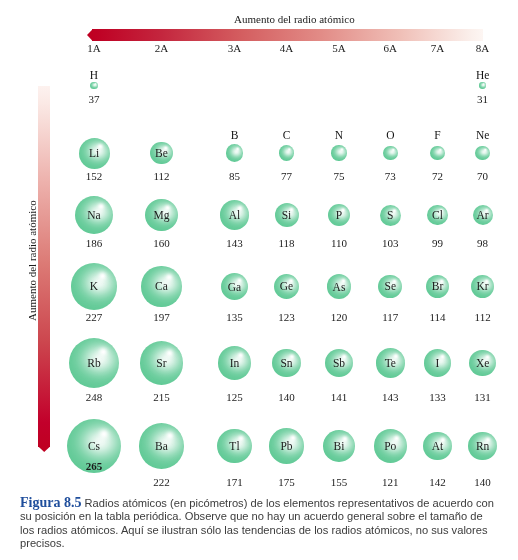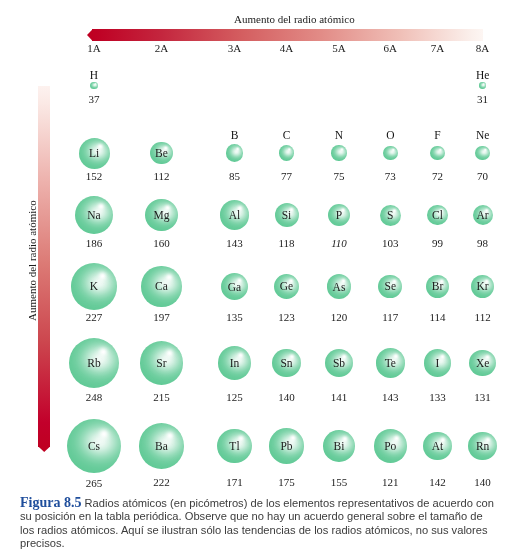--- a/index.html
+++ b/index.html
@@ -163,21 +163,21 @@
         <div class="sym-in">Al</div>
       </div>
       <div class="val" style="left: 234.5px; top: 238px;">143</div>
       <div class="sphere" style="left: 274.5px; top: 203px; width: 24px; height: 24px;">
         <div class="sym-in">Si</div>
       </div>
       <div class="val" style="left: 286.5px; top: 238px;">118</div>
       <div class="sphere" style="left: 327.8px; top: 203.8px; width: 22.4px; height: 22.4px;">
         <div class="sym-in">P</div>
       </div>
-      <div class="val" style="left: 339px; top: 238px; font-style: italic;">110</div>
+      <div class="val" style="left: 339px; top: 238px;">110</div>
       <div class="sphere" style="left: 379.8px; top: 204.5px; width: 21px; height: 21px;">
         <div class="sym-in">S</div>
       </div>
       <div class="val" style="left: 390.3px; top: 238px;">103</div>
       <div class="sphere" style="left: 427.4px; top: 204.9px; width: 20.2px; height: 20.2px;">
         <div class="sym-in">Cl</div>
       </div>
       <div class="val" style="left: 437.5px; top: 238px;">99</div>
       <div class="sphere" style="left: 472.6px; top: 205px; width: 20px; height: 20px;">
         <div class="sym-in">Ar</div>
@@ -243,21 +243,21 @@
         <div class="sym-in">I</div>
       </div>
       <div class="val" style="left: 437.5px; top: 391.9px;">133</div>
       <div class="sphere" style="left: 469.25px; top: 349.65px; width: 26.7px; height: 26.7px;">
         <div class="sym-in">Xe</div>
       </div>
       <div class="val" style="left: 482.6px; top: 391.9px;">131</div>
       <div class="sphere" style="left: 67px; top: 419px; width: 54px; height: 54px;">
         <div class="sym-in">Cs</div>
       </div>
-      <div class="val" style="left: 94px; top: 478px;">265</div>
+      <div class="val" style="left: 94px; top: 461px; font-weight: bold;">265</div>
       <div class="sphere" style="left: 138.9px; top: 423.4px; width: 45.2px; height: 45.2px;">
         <div class="sym-in">Ba</div>
       </div>
       <div class="val" style="left: 161.5px; top: 476.9px;">222</div>
       <div class="sphere" style="left: 217.1px; top: 428.6px; width: 34.8px; height: 34.8px;">
         <div class="sym-in">Tl</div>
       </div>
       <div class="val" style="left: 234.5px; top: 476.9px;">171</div>
       <div class="sphere" style="left: 268.65px; top: 428.15px; width: 35.7px; height: 35.7px;">
         <div class="sym-in">Pb</div>

